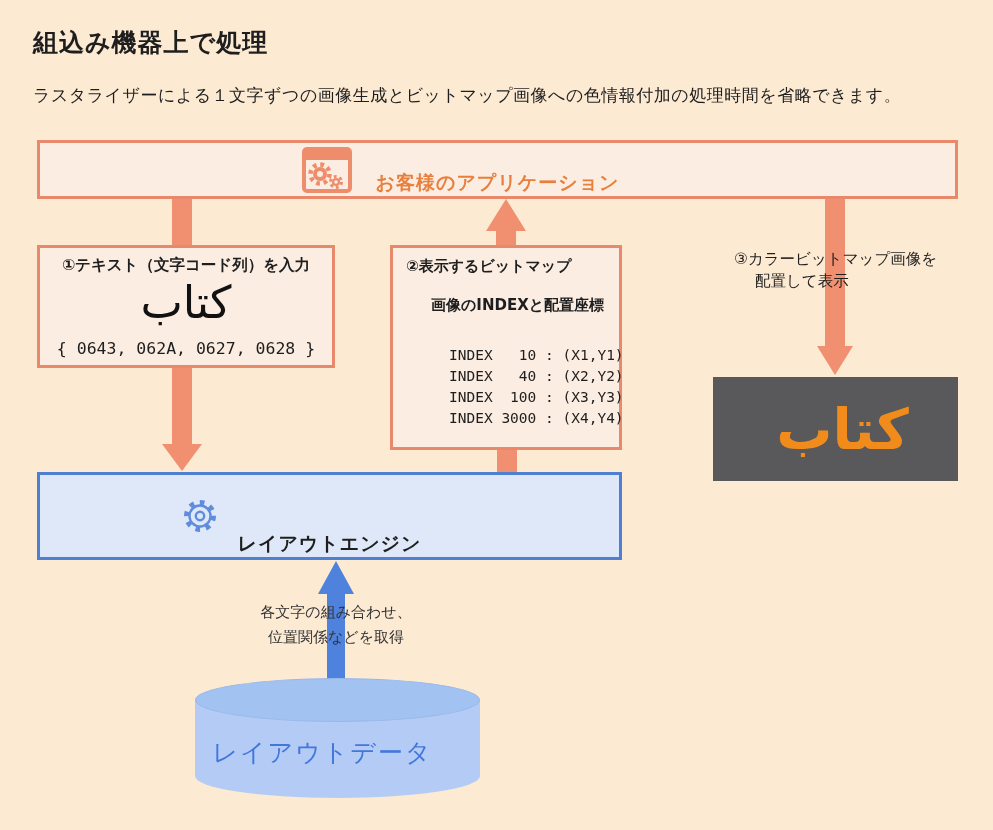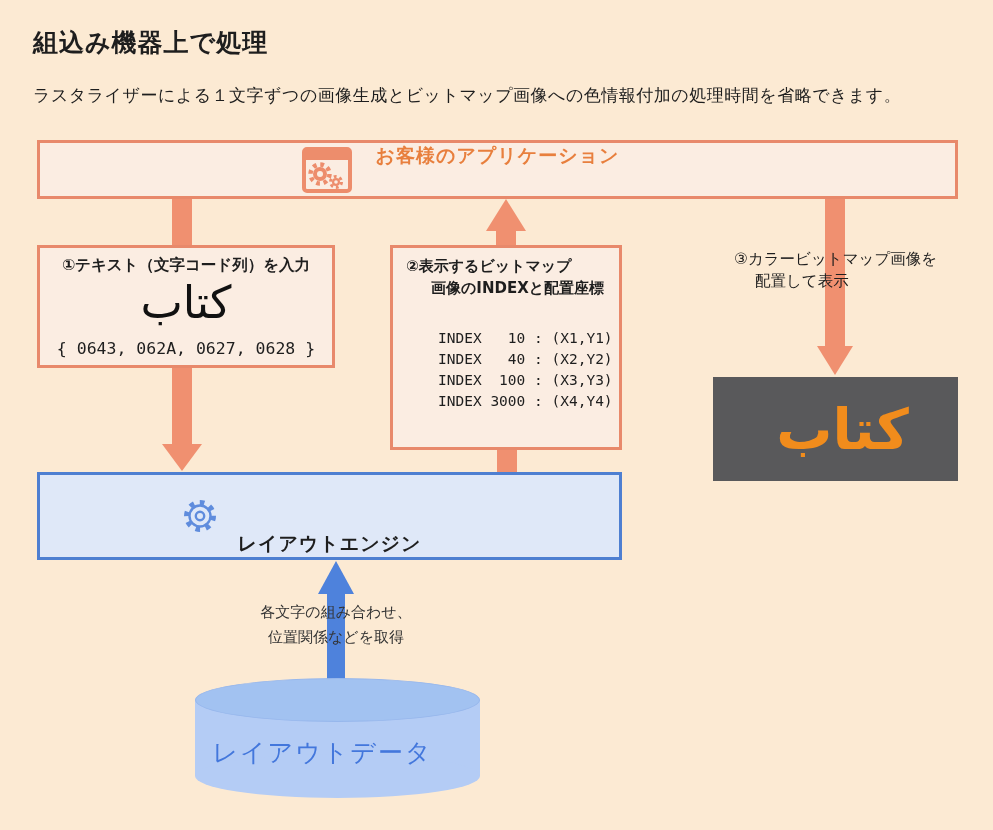--- a/index.html
+++ b/index.html
@@ -31,33 +31,33 @@
   .orange{background:var(--arrow-orange);}
   .blue{background:var(--arrow-blue);}
   .head{position:absolute;width:0;height:0;}
   .head-down-orange{border-left:20px solid transparent;border-right:20px solid transparent;border-top:27px solid var(--arrow-orange);}
   .head-down-orange-sm{border-left:18px solid transparent;border-right:18px solid transparent;border-top:29px solid var(--arrow-orange);}
   .head-up-orange{border-left:20px solid transparent;border-right:20px solid transparent;border-bottom:32px solid var(--arrow-orange);}
   .head-up-blue{border-left:18px solid transparent;border-right:18px solid transparent;border-bottom:33px solid var(--arrow-blue);}
 
   
   .obox{position:absolute;background:var(--box-fill);border:3px solid var(--orange-border);}
-  .app-box{left:37px;top:140px;width:921px;height:59px;display:flex;align-items:flex-start;justify-content:center;}
+  .app-box{left:37px;top:140px;width:921px;height:59px;display:flex;align-items:flex-end;justify-content:center;}
   .app-icon{position:absolute;left:262px;top:50%;transform:translateY(-50%);line-height:0;}
   .app-label{font-size:19px;font-weight:600;color:var(--app-text);letter-spacing:1px;}
 
   .step1-box{left:37px;top:245px;width:298px;height:123px;text-align:center;padding-top:7px;}
   .step-title{font-size:15.5px;font-weight:bold;}
   .arabic-sample{font-size:45px;line-height:54px;color:#111;}
   .char-codes{font-family:"DejaVu Sans Mono",monospace;font-size:16.5px;margin-top:9px;}
 
   .step2-box{left:390px;top:245px;width:232px;height:205px;padding-top:9px;}
   .step2-title-l1{font-size:15px;font-weight:bold;padding-left:13px;}
-  .step2-title-l2{font-size:15px;font-weight:bold;padding-left:38px;margin-top:3px;}
-  .index-list{margin-top:30px;padding-left:45px;}
+  .step2-title-l2{font-size:15px;font-weight:bold;padding-left:38px;margin-top:20px;}
+  .index-list{margin-top:30px;padding-left:45px;margin-left:11px;}
   .index-row{font-family:"DejaVu Sans Mono",monospace;font-size:14.5px;line-height:21px;white-space:pre;}
 
   .step3-label{position:absolute;left:734px;top:248px;z-index:3;font-size:15.5px;font-weight:normal;line-height:22px;}
   .step3-line2{padding-left:21px;}
 
   .dark-box{position:absolute;left:713px;top:377px;width:245px;height:104px;background:var(--dark-bg);display:flex;align-items:center;justify-content:center;}
   .arabic-display{font-size:56px;font-weight:bold;color:var(--bitmap-orange);padding-left:14px;}
 
   .engine-box{position:absolute;left:37px;top:472px;width:585px;height:88px;background:var(--blue-fill);border:3px solid var(--blue-border);display:flex;align-items:flex-end;justify-content:center;}
   .engine-icon{position:absolute;left:143px;top:50%;transform:translateY(-50%);line-height:0;}

